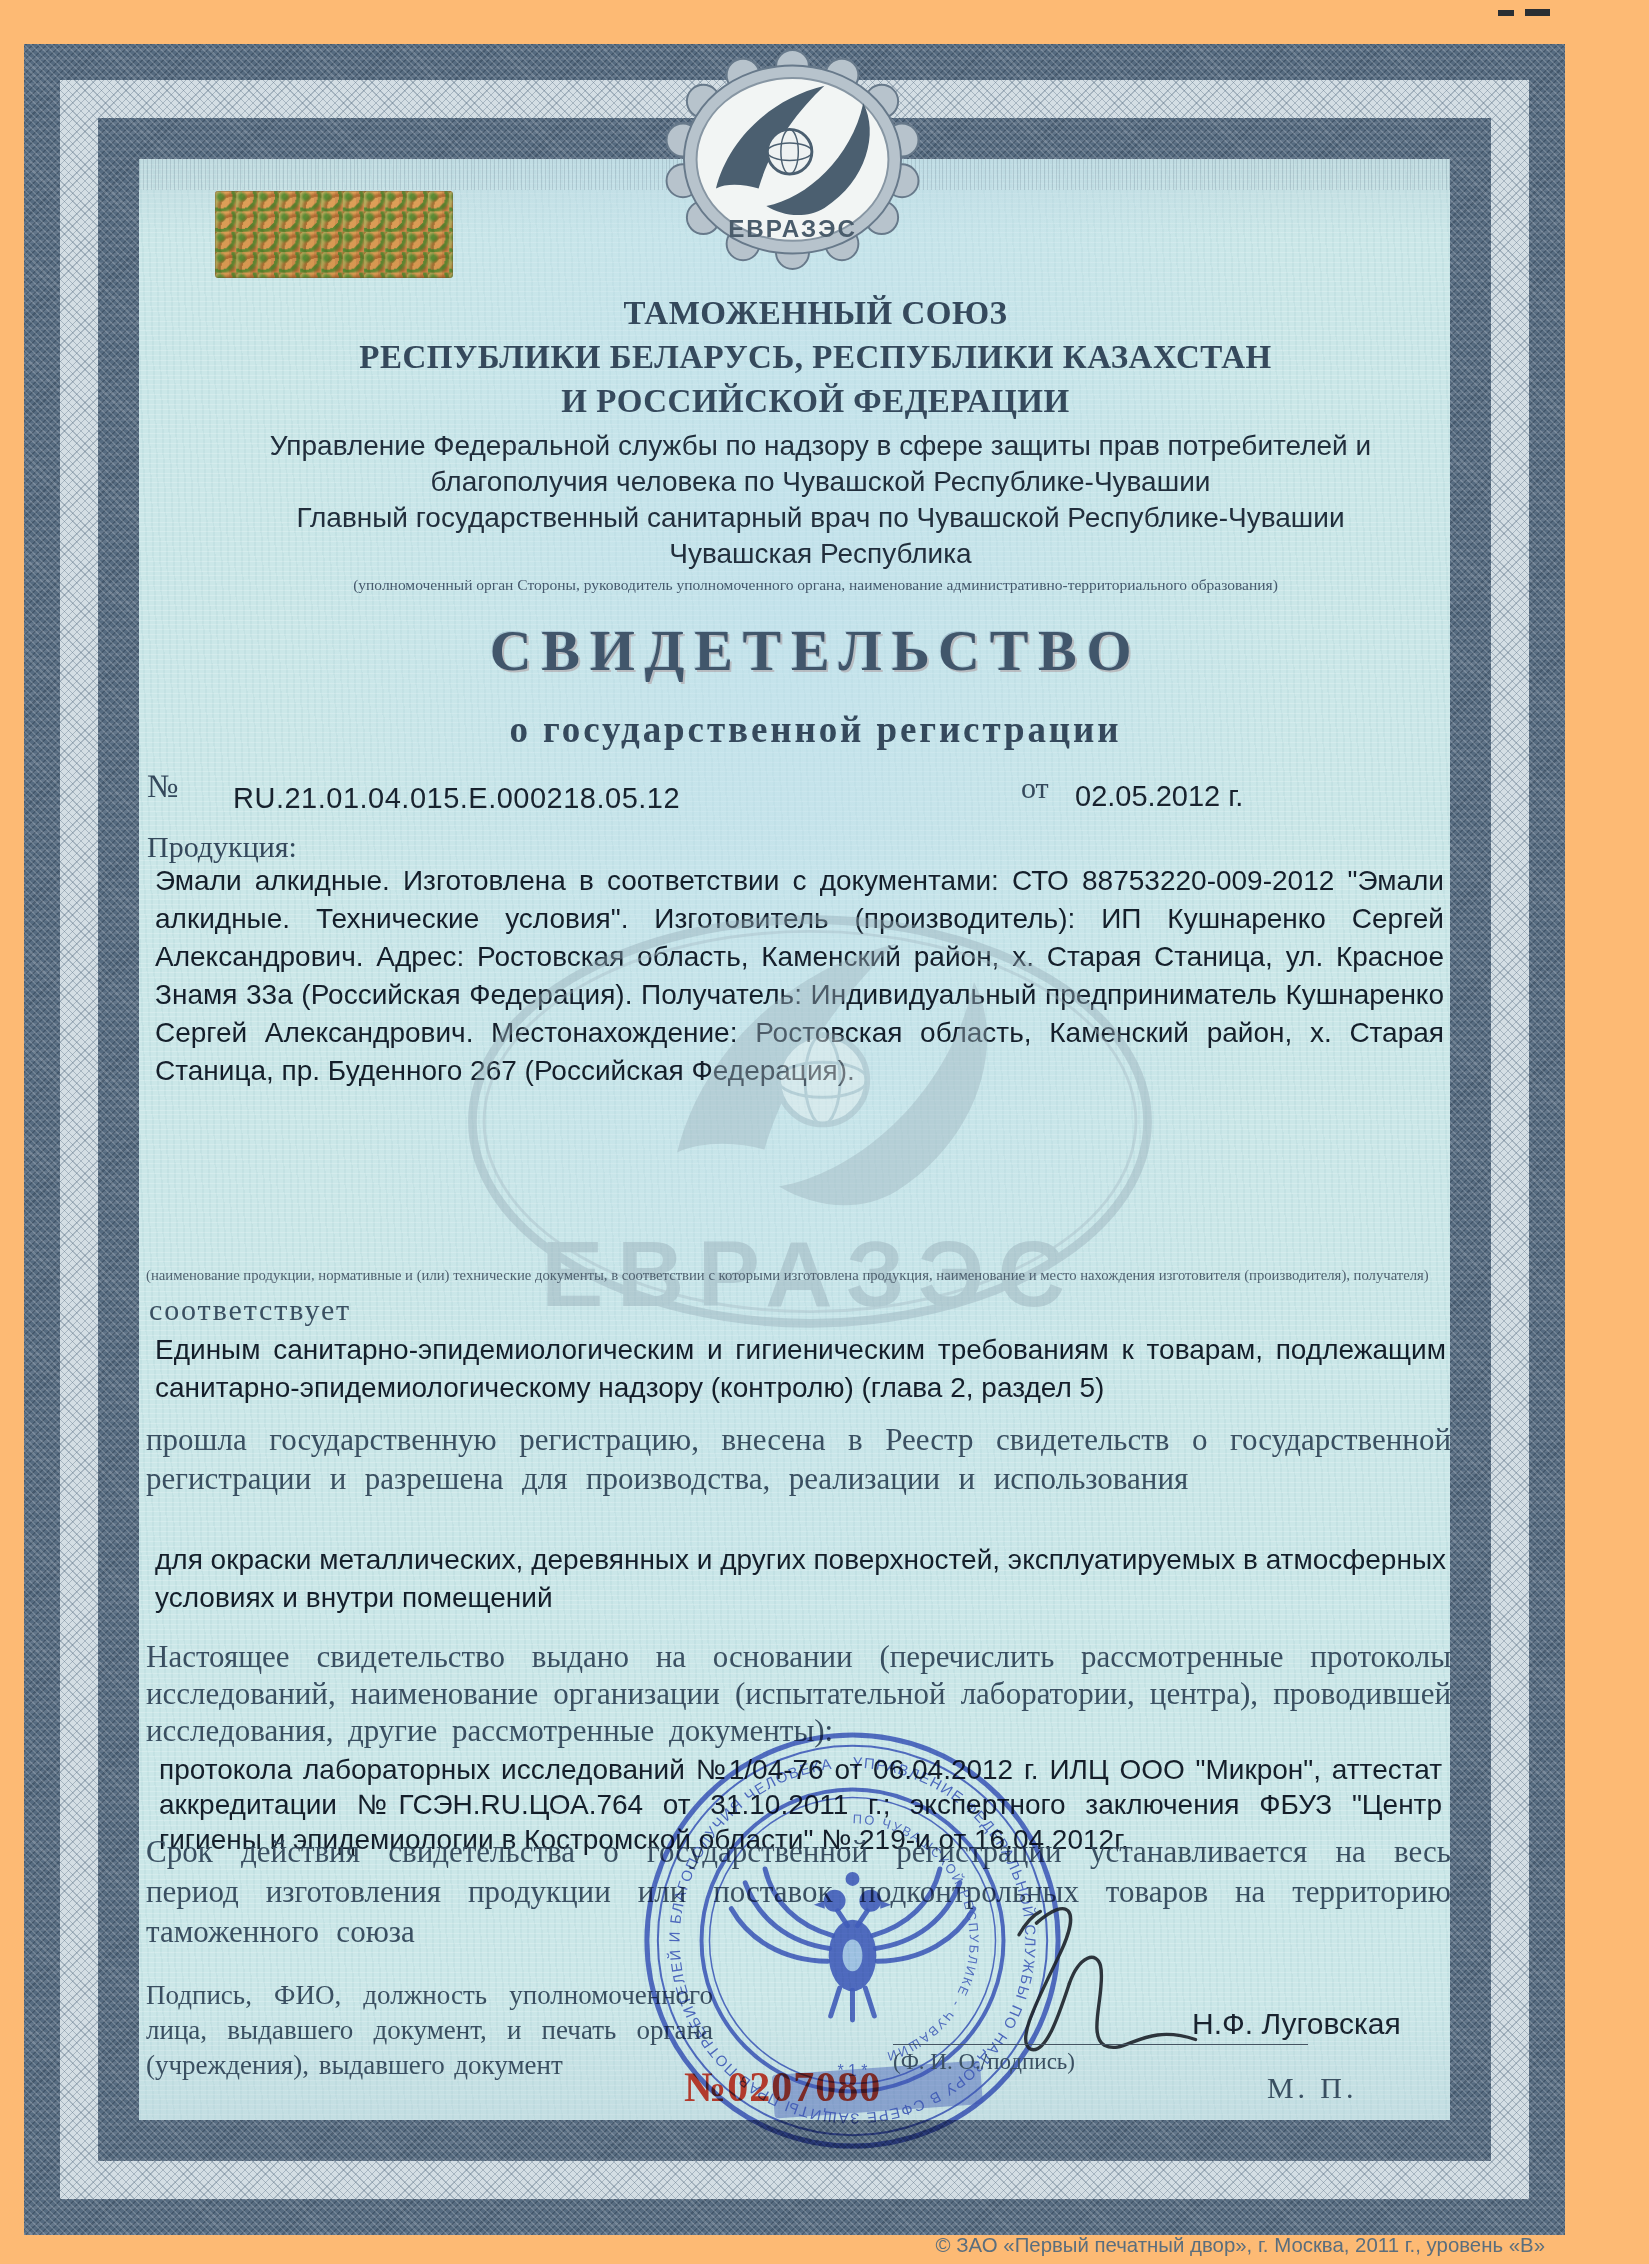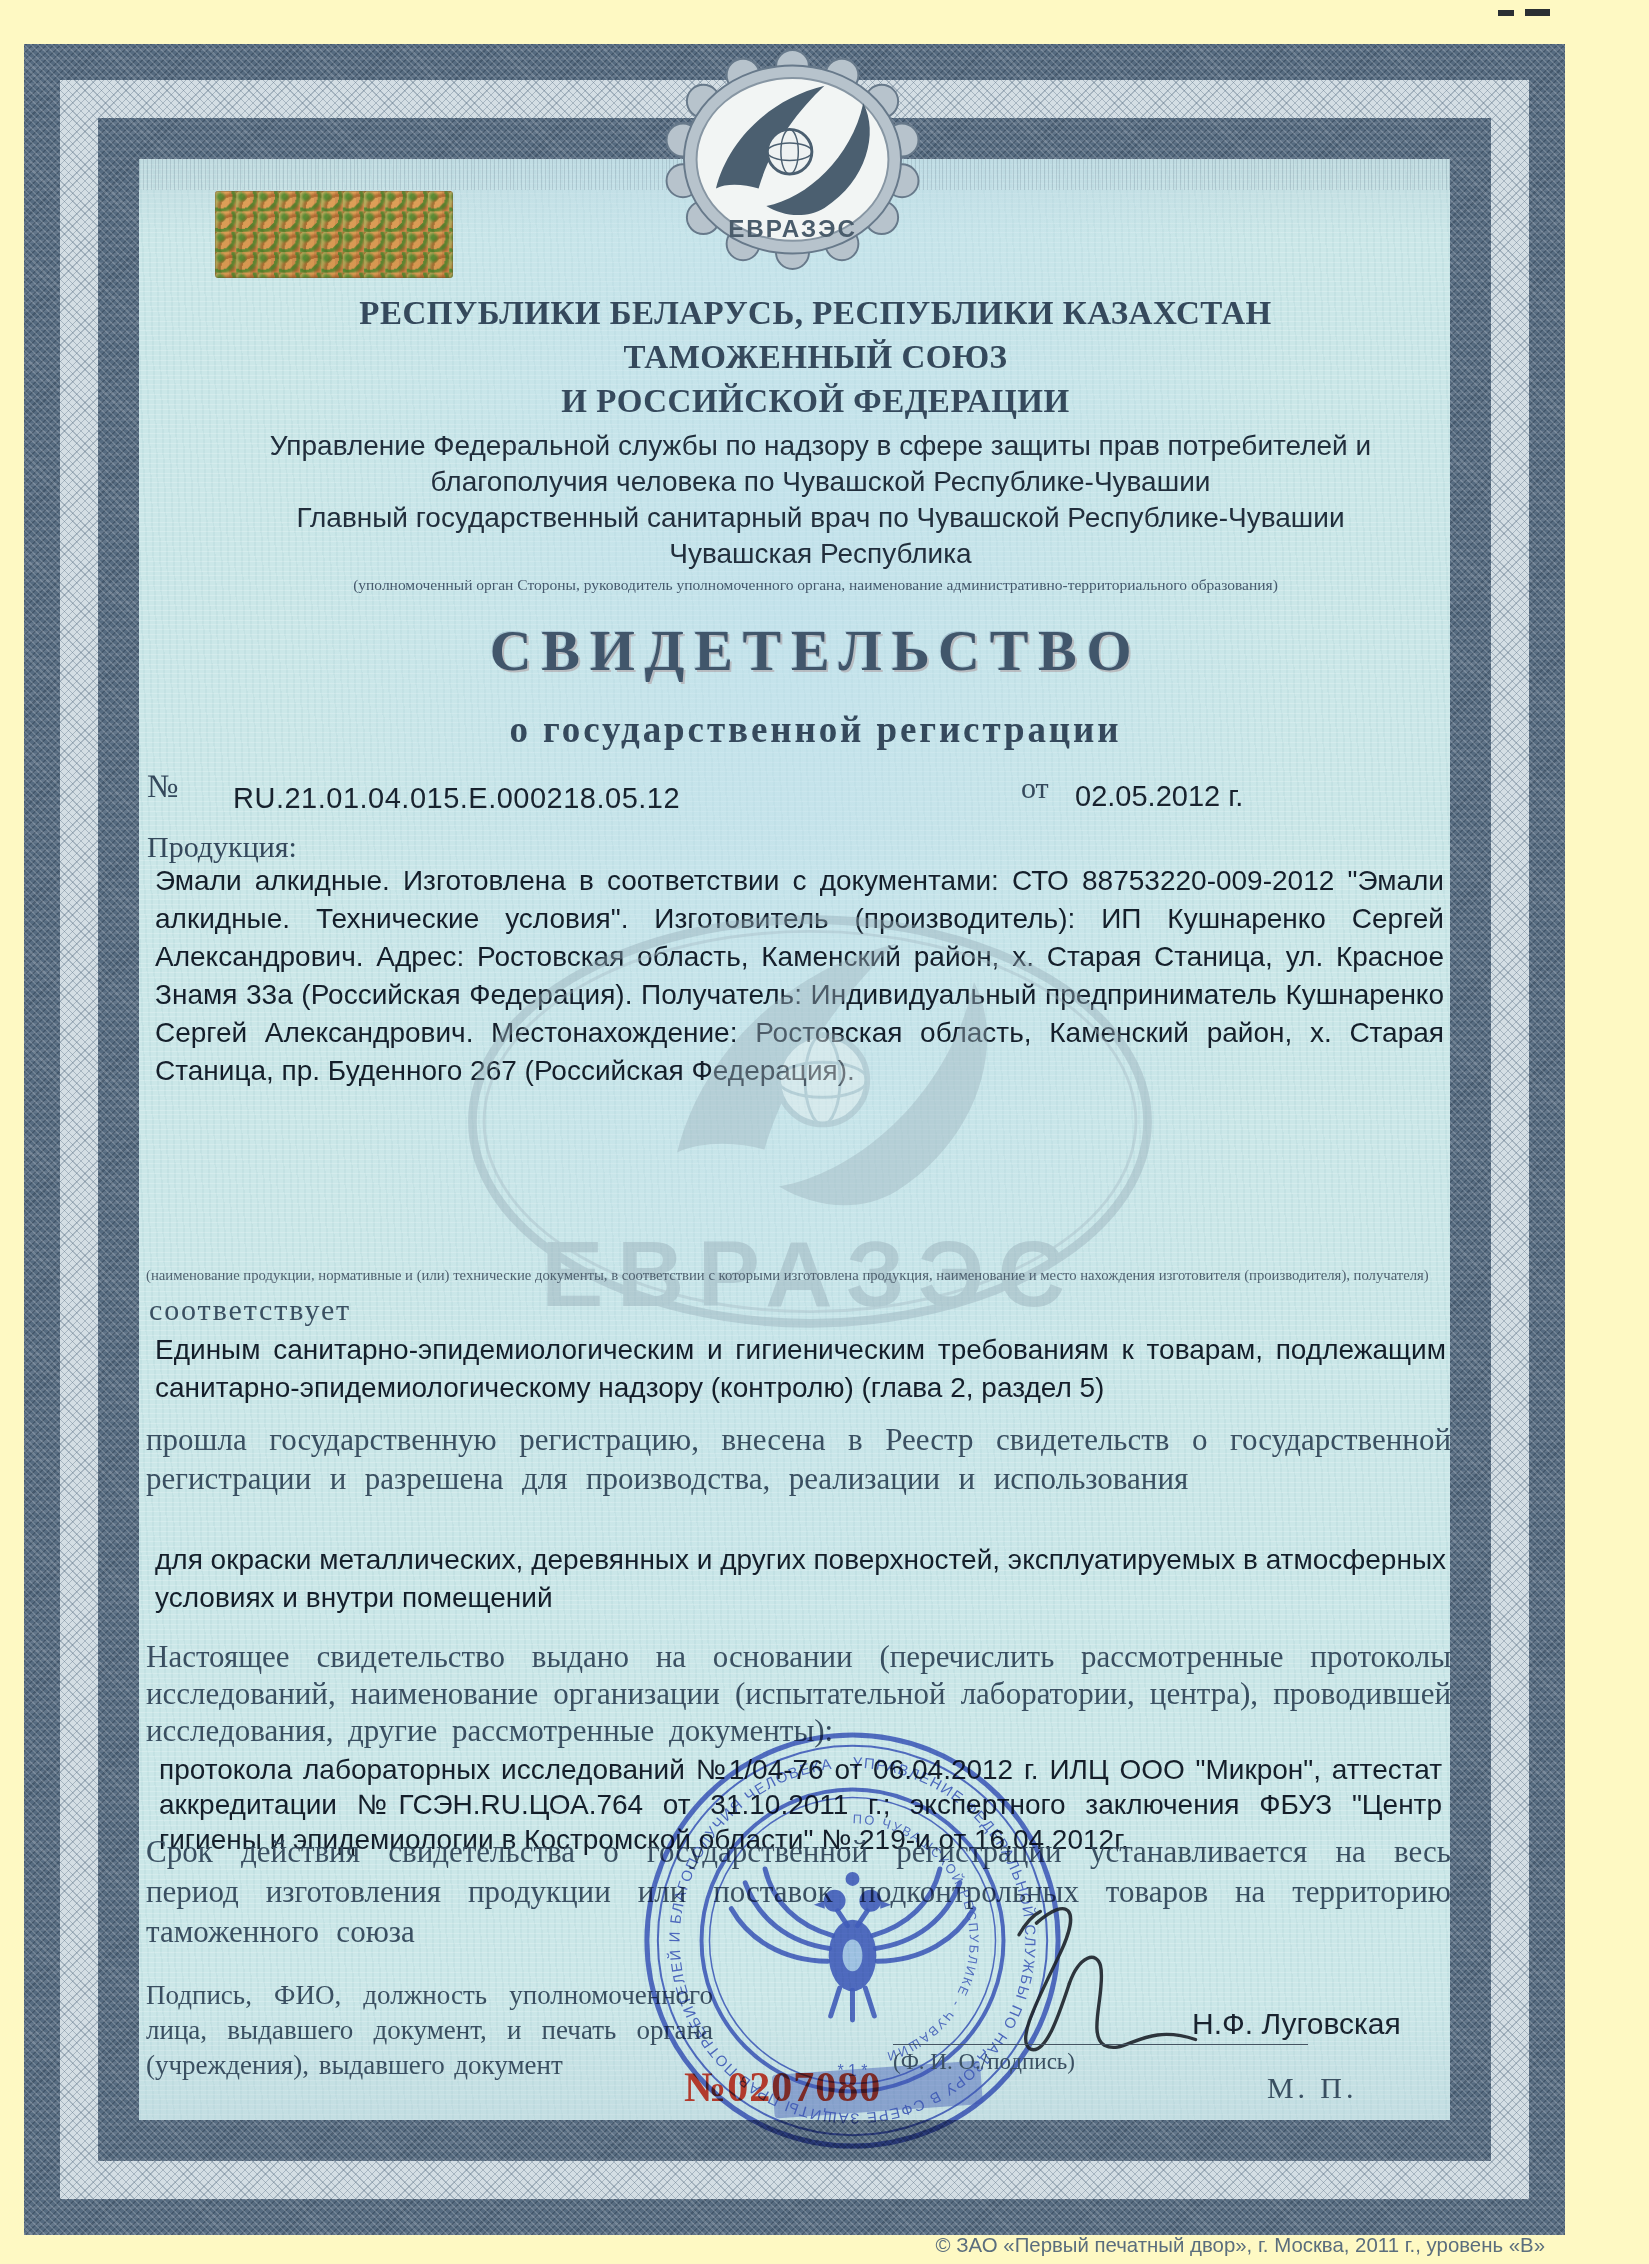--- a/index.html
+++ b/index.html
@@ -1,16 +1,16 @@
 <!DOCTYPE html>
 <html><head>
 <meta charset="utf-8">
 <style>
   html,body{margin:0;padding:0;background:#e8e8e4;}
-  .page{position:relative;width:1650px;height:2265px;background:#fef9c3;overflow:hidden;
+  .page{position:relative;width:1650px;height:2265px;background:#fdba74;overflow:hidden;
         font-family:"Liberation Serif",serif;color:#141e2a;}
   .abs{position:absolute;}
   .sans{font-family:"Liberation Sans",sans-serif;}
 
   
   .frame{position:absolute;left:24px;top:44px;width:1541px;height:2191px;}
   .band{position:absolute;}
   .band-dark{background-color:#566b80;
     background-image:repeating-linear-gradient(45deg,rgba(255,255,255,.16) 0 1.5px,transparent 1.5px 4.9px),
                      repeating-linear-gradient(-45deg,rgba(22,38,55,.28) 0 1.5px,transparent 1.5px 4.9px),
@@ -128,22 +128,22 @@
       <path d="M66,148 C78,100 120,56 178,42 C150,68 122,106 110,148 C96,144 78,142 66,148 Z" fill="#4b5f70"></path>
       <path d="M118,166 C160,158 206,116 218,60 C234,90 222,140 178,168 C158,180 134,176 118,166 Z" fill="#4b5f70"></path>
       <circle cx="142" cy="110" r="23" fill="#eef2f2" stroke="#4b5f70" stroke-width="3"></circle>
       <ellipse cx="142" cy="110" rx="9" ry="23" fill="none" stroke="#4b5f70" stroke-width="1.5"></ellipse>
       <ellipse cx="142" cy="110" rx="23" ry="9" fill="none" stroke="#4b5f70" stroke-width="1.5"></ellipse>
     </g>
     <text x="145" y="198" text-anchor="middle" font-family="Liberation Sans, sans-serif" font-weight="bold" font-size="25" letter-spacing="2" fill="#4a5c6b">ЕВРАЗЭС</text>
   </svg>
 
   <div class="abs hdr">
+    <div>ТАМОЖЕННЫЙ СОЮЗ</div>
     <div>РЕСПУБЛИКИ БЕЛАРУСЬ, РЕСПУБЛИКИ КАЗАХСТАН</div>
-    <div>ТАМОЖЕННЫЙ СОЮЗ</div>
     <div>И РОССИЙСКОЙ ФЕДЕРАЦИИ</div>
   </div>
 
   <div class="abs auth sans">
     <div>Управление Федеральной службы по надзору в сфере защиты прав потребителей и благополучия человека по Чувашской Республике-Чувашии</div>
     <div>Главный государственный санитарный врач по Чувашской Республике-Чувашии</div>
     <div>Чувашская Республика</div>
   </div>
   <div class="abs auth-note">(уполномоченный орган Стороны, руководитель уполномоченного органа, наименование административно-территориального образования)</div>
 

